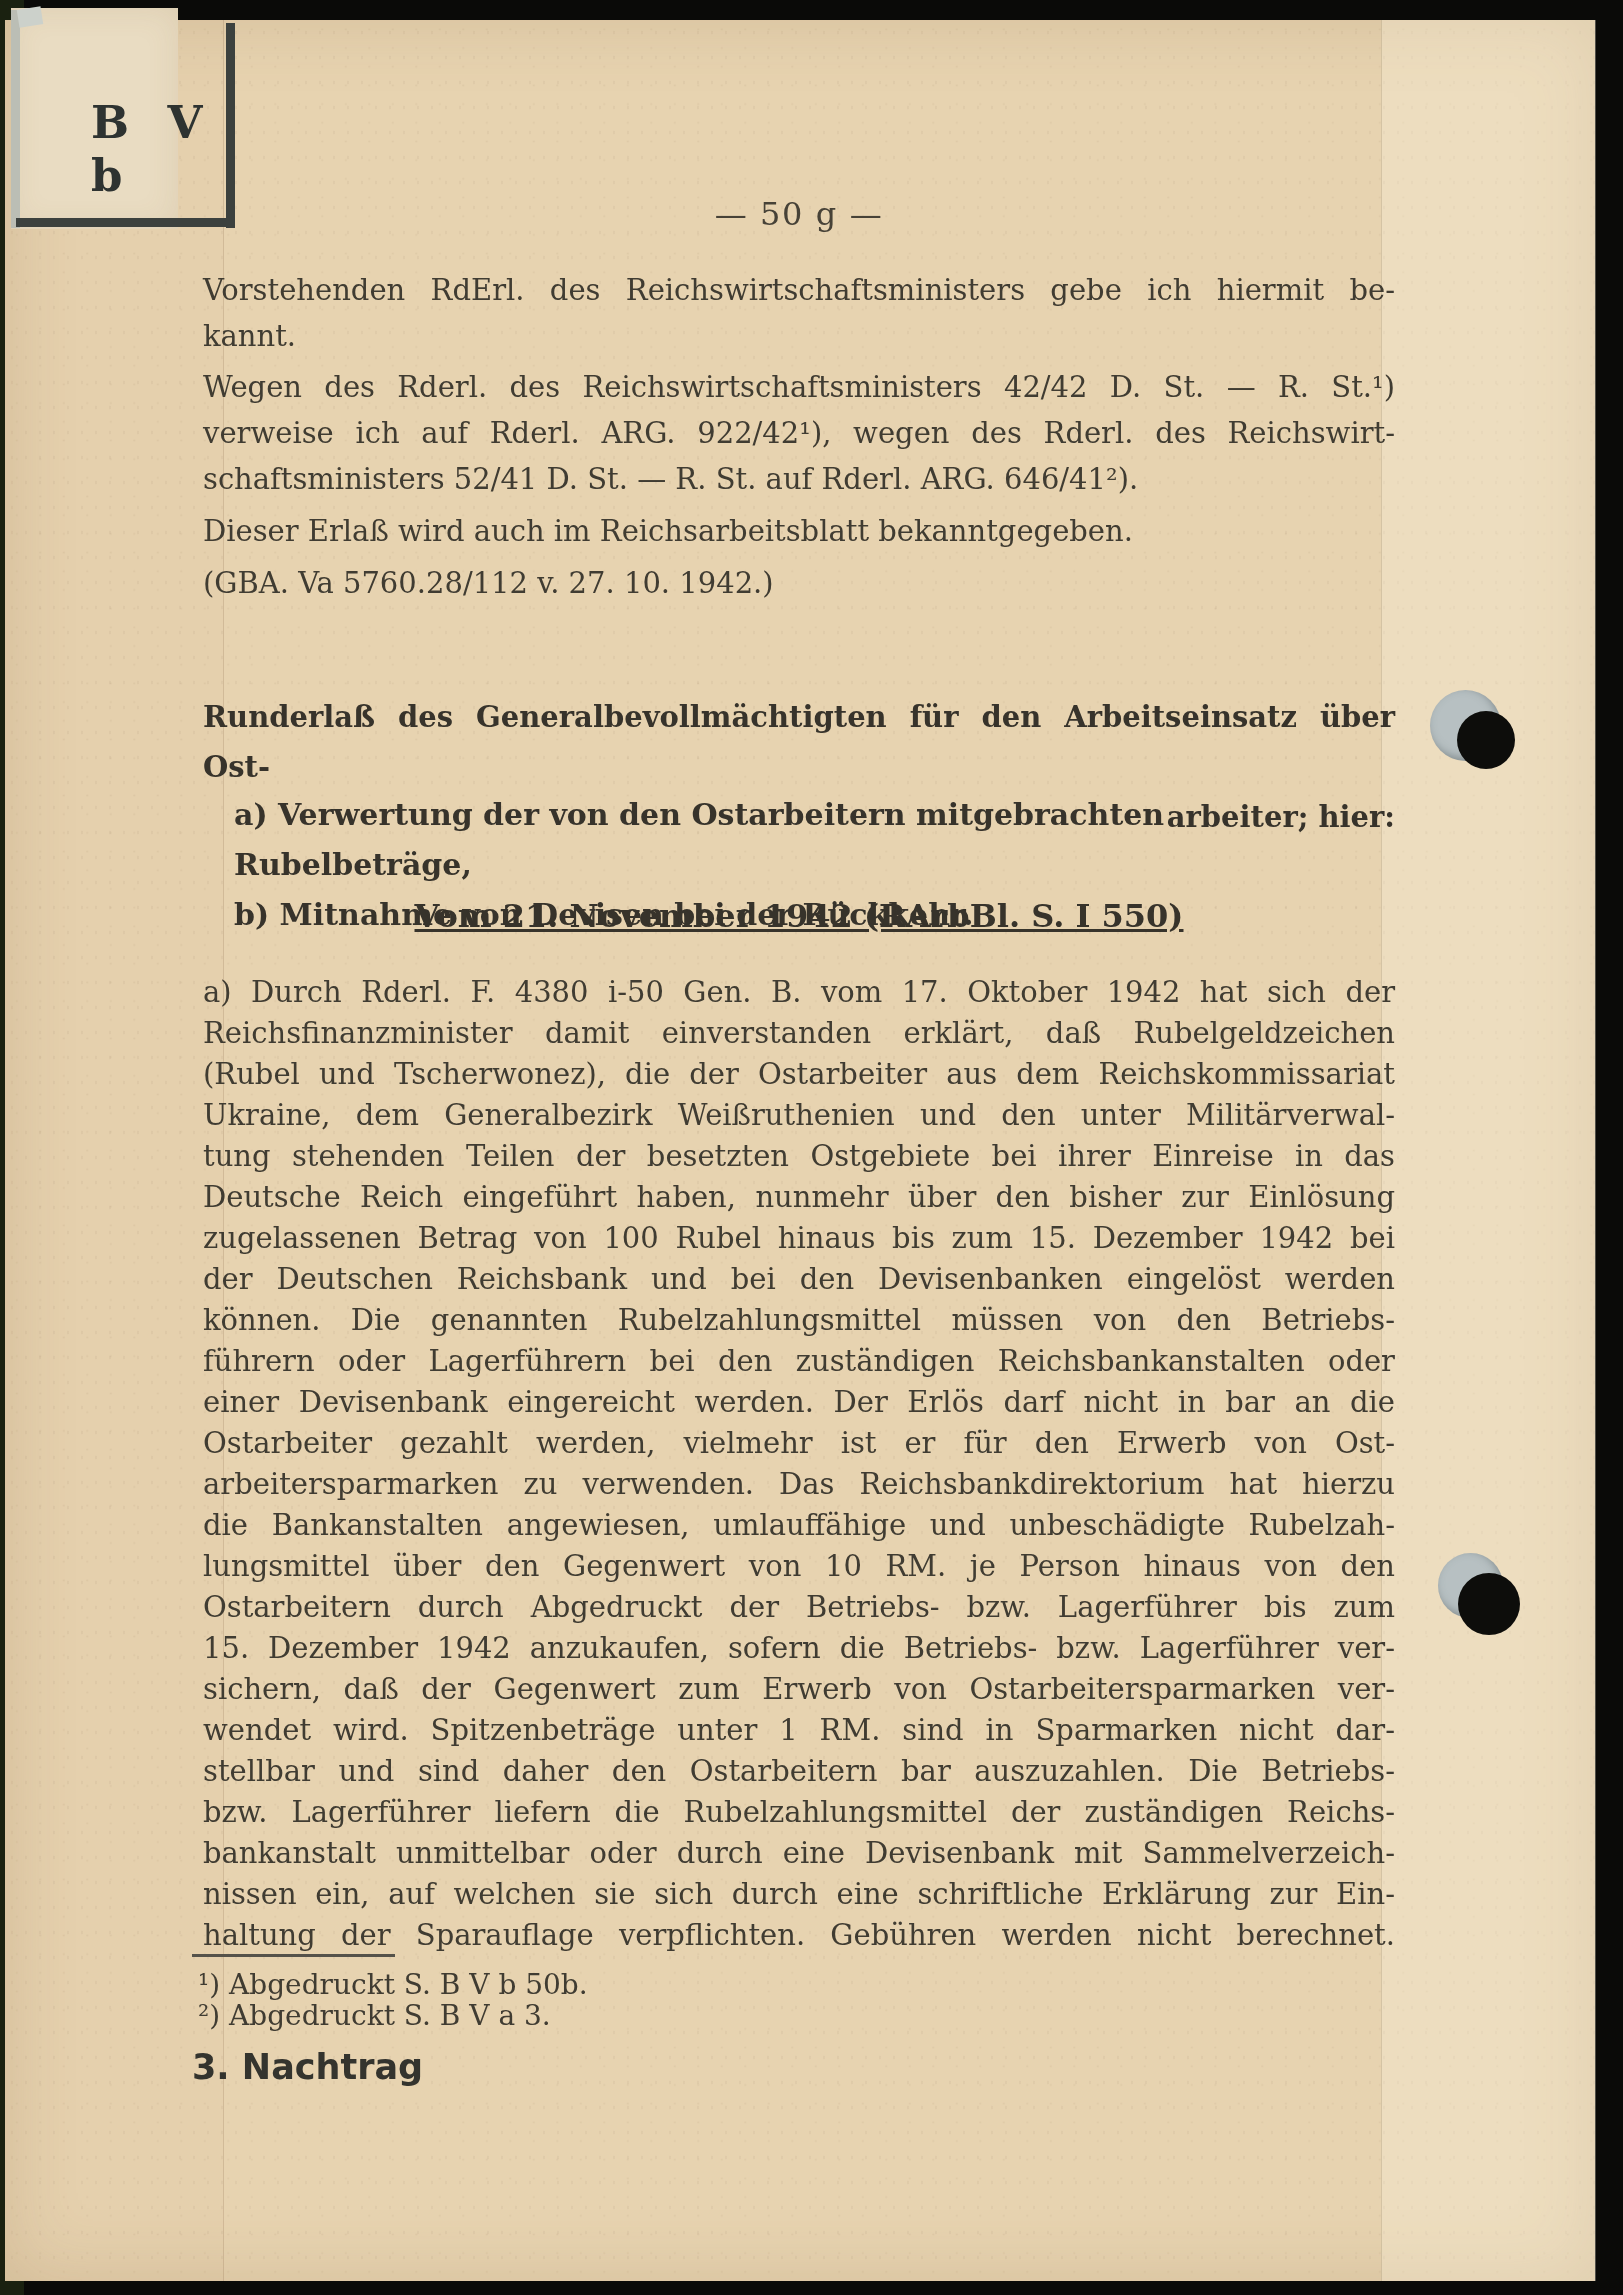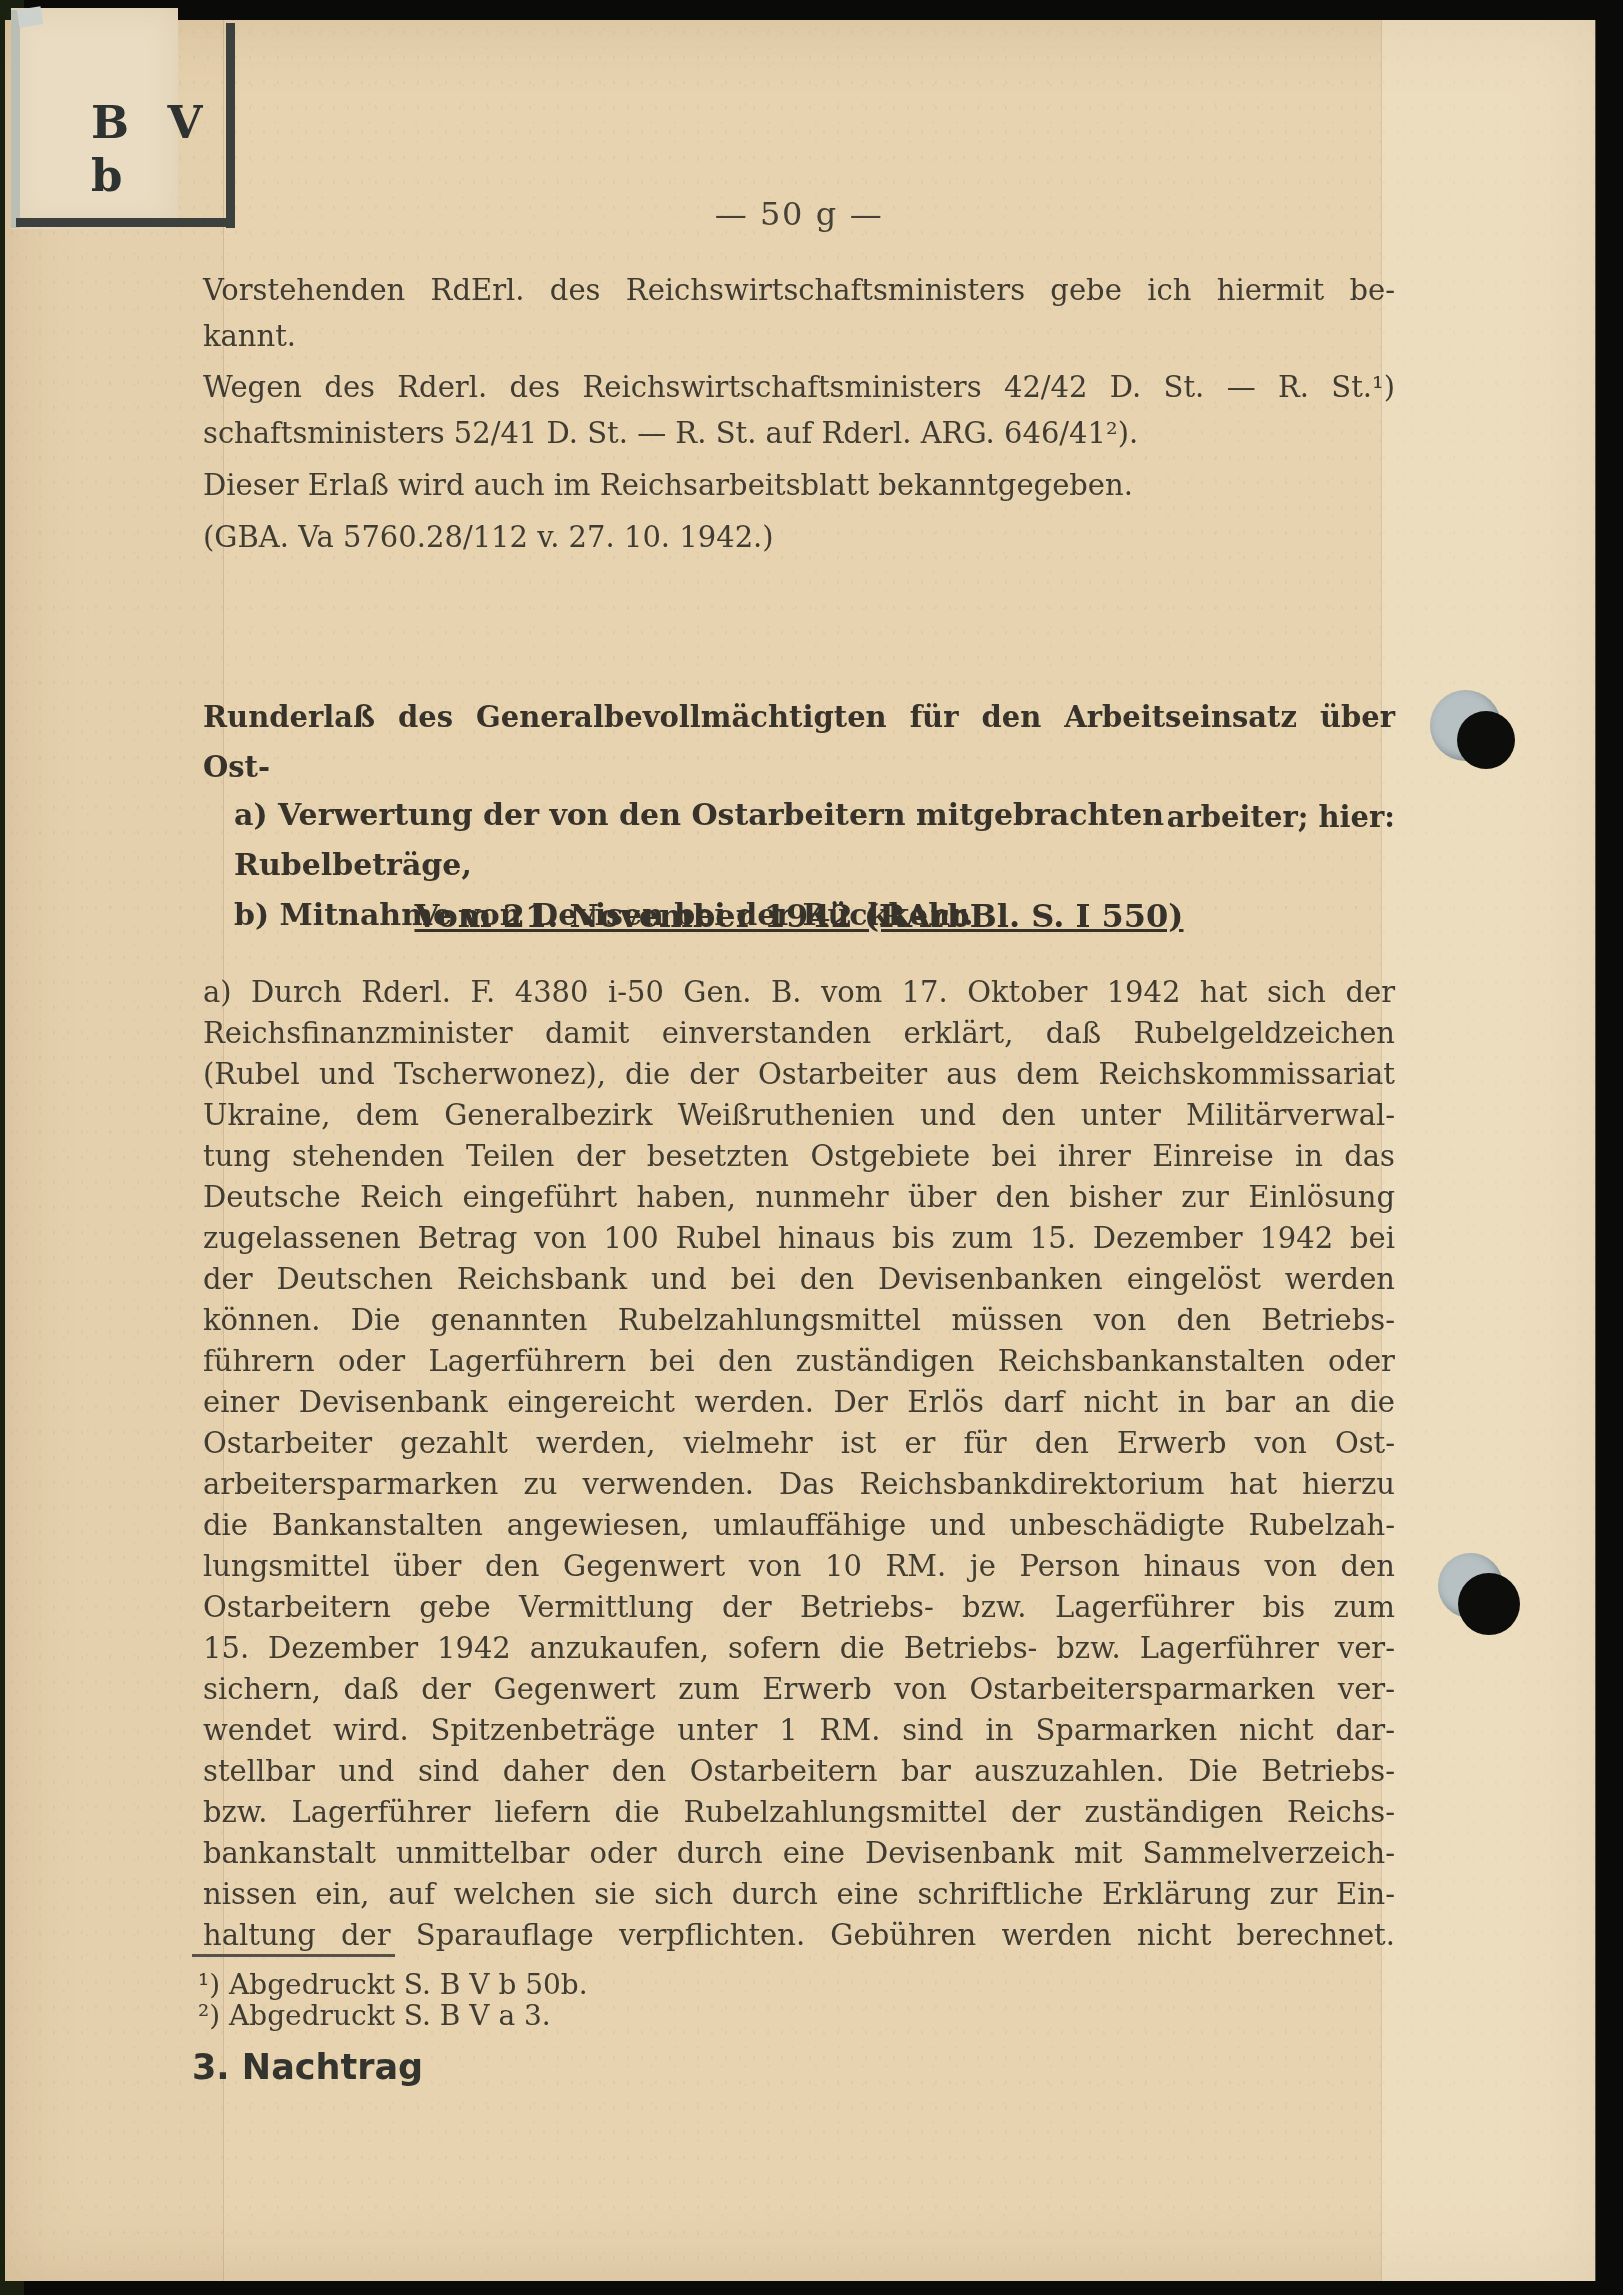--- a/index.html
+++ b/index.html
@@ -91,20 +91,21 @@
 
     <div class="content-block pagenum">— 50 g —</div>
 
     <div class="content-block sec1">
       <div class="para">
         <div class="line jline">Vorstehenden RdErl. des Reichswirtschaftsministers gebe ich hiermit be-</div>
         <div class="line">kannt.</div>
       </div>
       <div class="para">
         <div class="line jline">Wegen des Rderl. des Reichswirtschaftsministers 42/42 D. St. — R. St.¹)</div>
+        <div class="line jline">verweise ich auf Rderl. ARG. 922/42¹), wegen des Rderl. des Reichswirt-</div>
         <div class="line">schaftsministers 52/41 D. St. — R. St. auf Rderl. ARG. 646/41²).</div>
       </div>
       <div class="para">
         <div class="line">Dieser Erlaß wird auch im Reichsarbeitsblatt bekanntgegeben.</div>
       </div>
       <div class="para">
         <div class="line">(GBA. Va 5760.28/112 v. 27. 10. 1942.)</div>
       </div>
     </div>
 
@@ -129,21 +130,21 @@
       <div class="line jline">Deutsche Reich eingeführt haben, nunmehr über den bisher zur Einlösung</div>
       <div class="line jline">zugelassenen Betrag von 100 Rubel hinaus bis zum 15. Dezember 1942 bei</div>
       <div class="line jline">der Deutschen Reichsbank und bei den Devisenbanken eingelöst werden</div>
       <div class="line jline">können. Die genannten Rubelzahlungsmittel müssen von den Betriebs-</div>
       <div class="line jline">führern oder Lagerführern bei den zuständigen Reichsbankanstalten oder</div>
       <div class="line jline">einer Devisenbank eingereicht werden. Der Erlös darf nicht in bar an die</div>
       <div class="line jline">Ostarbeiter gezahlt werden, vielmehr ist er für den Erwerb von Ost-</div>
       <div class="line jline">arbeitersparmarken zu verwenden. Das Reichsbankdirektorium hat hierzu</div>
       <div class="line jline">die Bankanstalten angewiesen, umlauffähige und unbeschädigte Rubelzah-</div>
       <div class="line jline">lungsmittel über den Gegenwert von 10 RM. je Person hinaus von den</div>
-      <div class="line jline">Ostarbeitern gebe Vermittlung der Betriebs- bzw. Lagerführer bis zum</div>
+      <div class="line jline">Ostarbeitern durch Abgedruckt der Betriebs- bzw. Lagerführer bis zum</div>
       <div class="line jline">15. Dezember 1942 anzukaufen, sofern die Betriebs- bzw. Lagerführer ver-</div>
       <div class="line jline">sichern, daß der Gegenwert zum Erwerb von Ostarbeitersparmarken ver-</div>
       <div class="line jline">wendet wird. Spitzenbeträge unter 1 RM. sind in Sparmarken nicht dar-</div>
       <div class="line jline">stellbar und sind daher den Ostarbeitern bar auszuzahlen. Die Betriebs-</div>
       <div class="line jline">bzw. Lagerführer liefern die Rubelzahlungsmittel der zuständigen Reichs-</div>
       <div class="line jline">bankanstalt unmittelbar oder durch eine Devisenbank mit Sammelverzeich-</div>
       <div class="line jline">nissen ein, auf welchen sie sich durch eine schriftliche Erklärung zur Ein-</div>
       <div class="line jline">haltung der Sparauflage verpflichten. Gebühren werden nicht berechnet.</div>
     </div>
 

